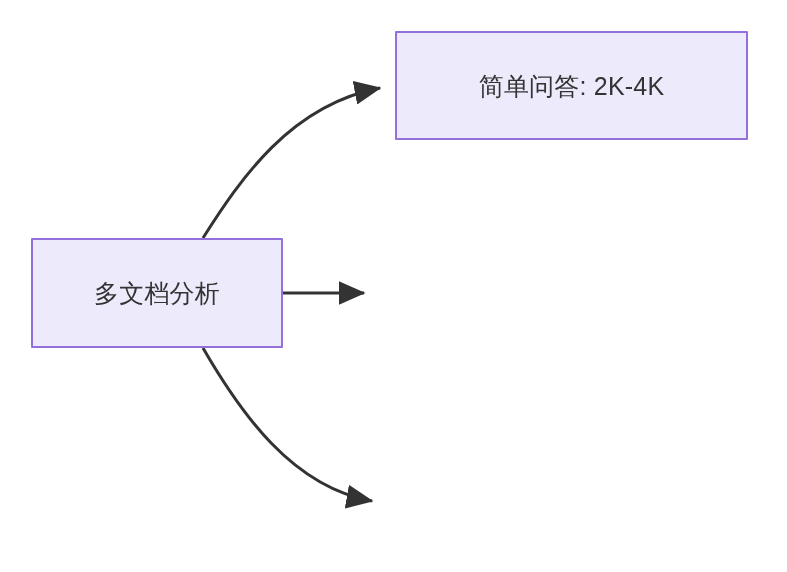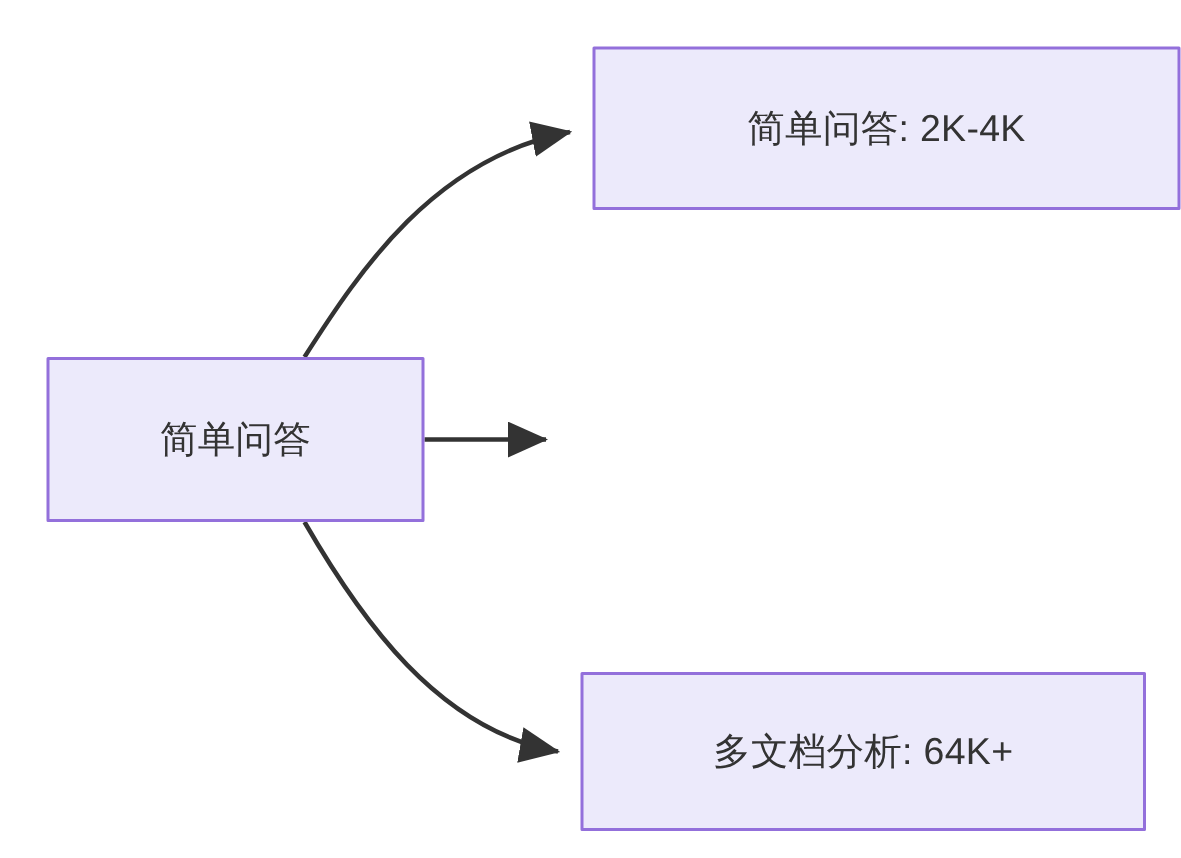--- a/index.html
+++ b/index.html
@@ -46,21 +46,21 @@
   }
   #node-root {
     left: 31px;
     top: 238px;
     width: 252px;
     height: 110px;
   }
   #node-simple-qa {
     left: 395px;
     top: 31px;
-    width: 392px;
+    width: 353px;
     height: 109px;
   }
   #node-doc-summary {
     left: 379px;
     top: 240px;
     width: 394px;
     height: 107px;
   }
   #node-multi-doc {
     left: 387px;
@@ -82,25 +82,22 @@
     </defs>
 
     <path d="M 203,238 C 240,180 290,105 380,88" fill="none" stroke="#333333" stroke-width="3" marker-end="url(#arrowhead)"></path>
 
     <path d="M 283,293 L 364,293" fill="none" stroke="#333333" stroke-width="3" marker-end="url(#arrowhead)"></path>
 
     <path d="M 203,348 C 240,412 292,487 372,501" fill="none" stroke="#333333" stroke-width="3" marker-end="url(#arrowhead)"></path>
   </svg>
 
   <div class="node" id="node-root">
-    <span class="node-label">简单问答</span>
+    <span class="node-label">多文档分析</span>
   </div>
 
   <div class="node" id="node-simple-qa">
     <span class="node-label">简单问答: 2K-4K</span>
   </div>
 
 
-  <div class="node" id="node-multi-doc">
-    <span class="node-label">多文档分析: 64K+</span>
-  </div>
 
 </div>
 
 </body></html>

